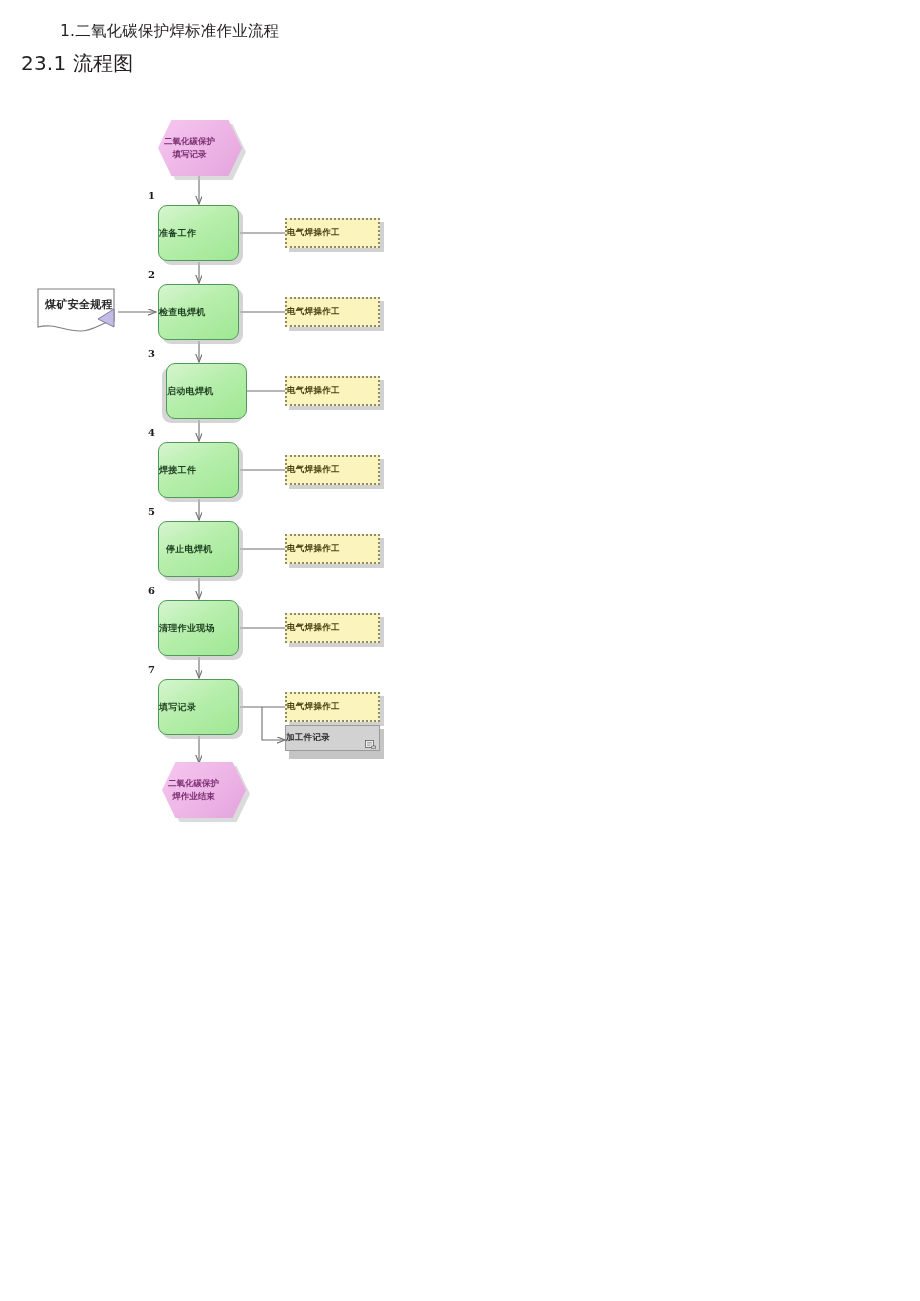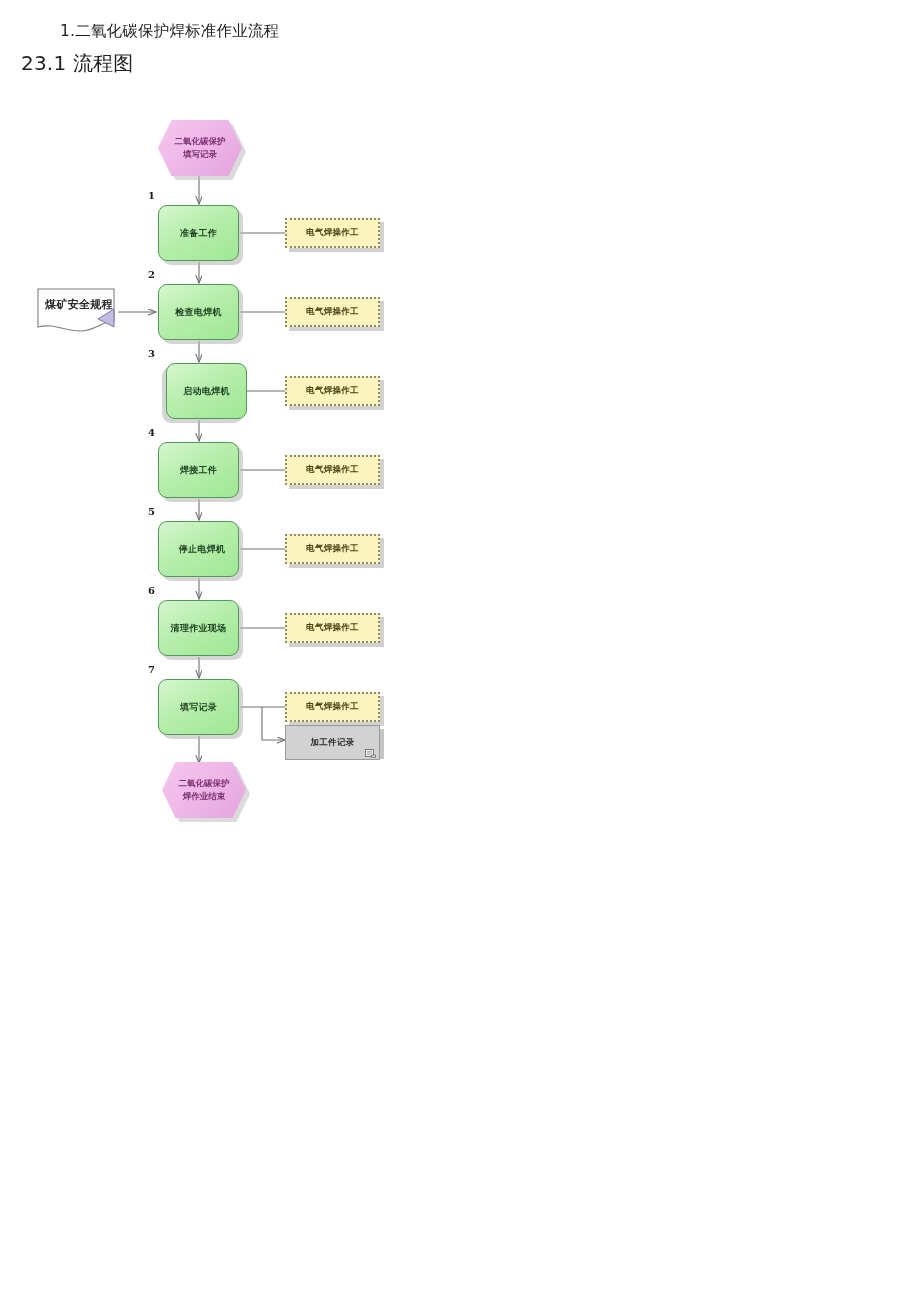--- a/index.html
+++ b/index.html
@@ -41,21 +41,20 @@
     left: 0;
     top: 0;
     width: 920px;
     height: 1301px;
   }
   .node {
     position: absolute;
     box-sizing: border-box;
     display: flex;
     align-items: center;
-    justify-content: center;
     text-align: center;
   }
 
   
   .hex {
     width: 84px;
     height: 56px;
     background: linear-gradient(135deg, #f5c7ef 0%, #edb4e6 55%, #e3a4dc 100%);
     -webkit-clip-path: polygon(16% 0%, 84% 0%, 100% 50%, 84% 100%, 16% 100%, 0% 50%);
     clip-path: polygon(16% 0%, 84% 0%, 100% 50%, 84% 100%, 16% 100%, 0% 50%);
@@ -119,21 +118,21 @@
   
   .record-shadow {
     position: absolute;
     width: 95px;
     height: 30px;
     background: #adadad;
     opacity: 0.7;
   }
   .record {
     width: 95px;
-    height: 35px;
+    height: 26px;
     border: 1px solid #9a9a9a;
     background: #d2d2d2;
     color: #2b2b2b;
     font-size: 8.5px;
     letter-spacing: 0.3px;
     font-weight: 600;
     position: relative;
   }
   .record-glyph {
     position: absolute;

